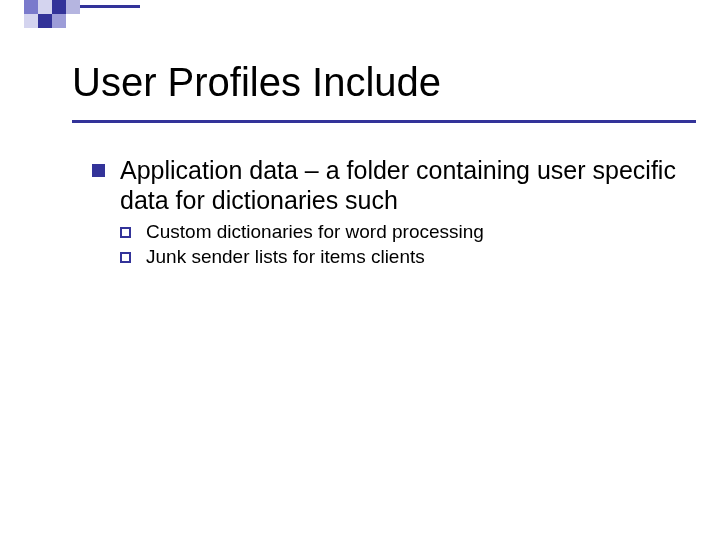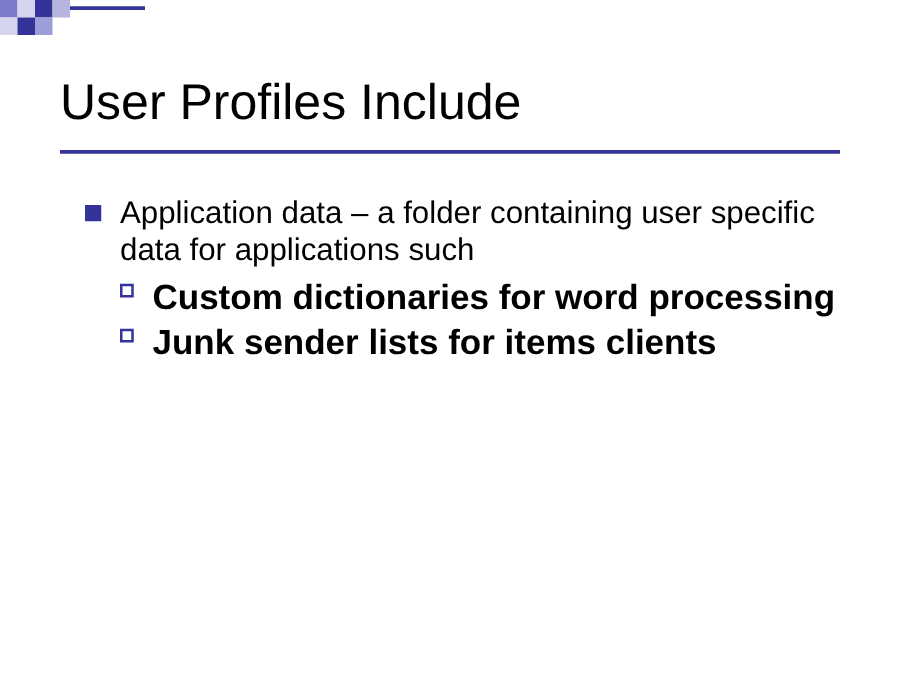--- a/index.html
+++ b/index.html
@@ -9,20 +9,21 @@
     height: 540px;
     background: #fff;
     font-family: Arial, Helvetica, sans-serif;
     color: #000;
   }
   .slide {
     position: relative;
     width: 600px;
     height: 540px;
     box-sizing: border-box;
+    margin-left: 24px;
   }
   .corner-deco {
     position: absolute;
     top: 0;
     left: 0;
   }
   .title {
     position: absolute;
     top: 60px;
     left: 48px;
@@ -56,23 +57,22 @@
     left: 0;
     top: 9px;
     width: 13px;
     height: 13px;
     background: #333399;
   }
   .l2 {
     position: relative;
     padding-left: 26px;
     margin-left: 28px;
-    font-size: 28px;
+    font-size: 19px;
     margin-bottom: 2px;
-    font-weight: bold;
   }
   .l2::before {
     content: "";
     position: absolute;
     left: 0;
     top: 6px;
     width: 11px;
     height: 11px;
     border: 2px solid #333399;
     box-sizing: border-box;
@@ -95,19 +95,19 @@
     <rect x="0" y="14" width="14" height="14" fill="#d4d4ef"></rect>
     <rect x="14" y="14" width="14" height="14" fill="#333399"></rect>
     <rect x="28" y="14" width="14" height="14" fill="#9d9dd8"></rect>
     <rect x="56" y="5" width="60" height="3" fill="#333399"></rect>
   </svg>
 
   <div class="title">User Profiles Include</div>
   <div class="underline"></div>
 
   <div class="content">
-    <div class="l1">Application data – a folder containing user specific data for applications such</div>
+    <div class="l1">Application data – a folder containing user specific data for dictionaries such</div>
     <div class="l2">Custom dictionaries for word processing</div>
     <div class="l2">Junk sender lists for items clients</div>
     <div class="spacer"></div>
   </div>
 
 </div>
 
 </body></html>

